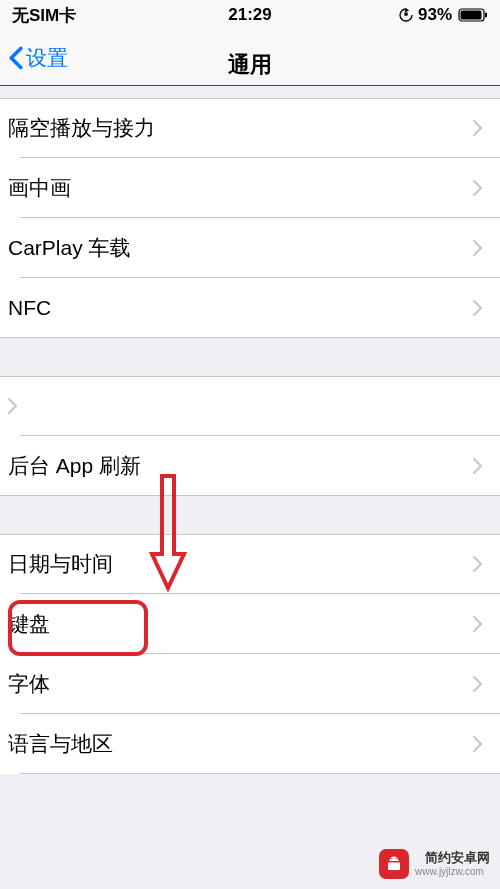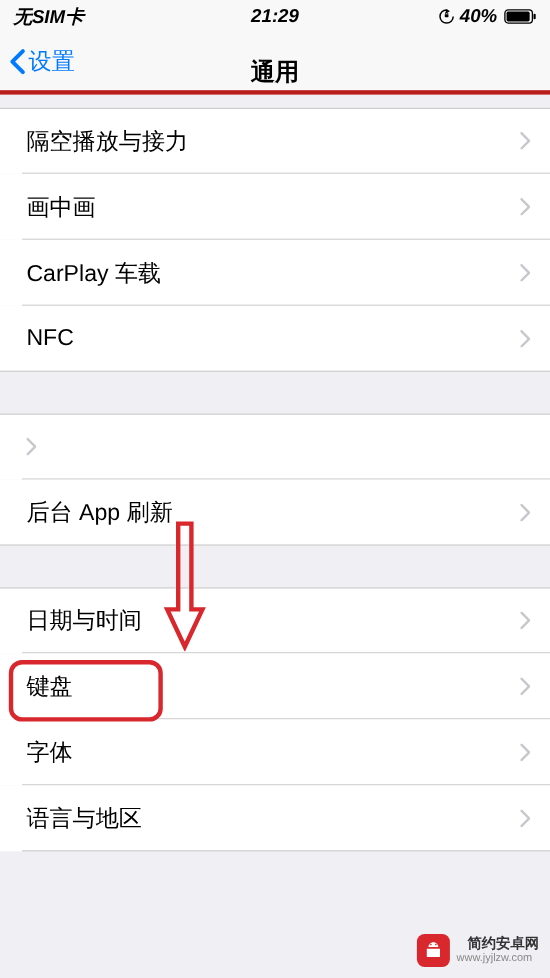--- a/index.html
+++ b/index.html
@@ -21,21 +21,20 @@
     .status-bar {
       height: 30px;
       display: flex;
       align-items: center;
       justify-content: space-between;
       padding: 0 12px;
       background: #f8f8f8;
       font-size: 17px;
       font-weight: 600;
       color: #000;
-      font-style: italic;
     }
     .status-left {
       display: flex;
       align-items: center;
     }
     .status-center {
       position: absolute;
       left: 50%;
       transform: translateX(-50%);
       font-weight: 600;
@@ -53,23 +52,22 @@
       display: inline-flex;
       align-items: center;
       margin-left: 2px;
     }
     
     
     .nav-bar {
       height: 56px;
       background: #f8f8f8;
       display: flex;
-      align-items: center;
       position: relative;
-      border-bottom: 4px solid #b91c1c;
+      border-bottom: 1px solid #b91c1c;
     }
     .nav-back {
       display: flex;
       align-items: center;
       color: #007aff;
       font-size: 21px;
       padding-left: 8px;
       cursor: pointer;
     }
     .nav-back-chevron {
@@ -103,21 +101,21 @@
       height: 12px;
     }
     
     
     .row {
       height: 60px;
       background: #fff;
       display: flex;
       align-items: center;
       justify-content: space-between;
-      padding: 0 18px 0 24px;
+      padding: 0 18px 0 8px;
       position: relative;
       cursor: pointer;
     }
     .row::after {
       content: '';
       position: absolute;
       bottom: 0;
       left: 20px;
       right: 0;
       height: 1px;
@@ -212,21 +210,21 @@
   <div class="status-center">21:29</div>
   <div class="status-right">
     <span class="lock-icon">
       <svg width="16" height="16" viewBox="0 0 24 24" fill="none" stroke="#000" stroke-width="2">
         <path d="M12 3a9 9 0 1 0 9 9"></path>
         <path d="M12 3v4M12 3l3 2" stroke-linecap="round"></path>
         <rect x="9.5" y="9" width="5" height="4" rx="0.5" fill="#000" stroke="none"></rect>
         <path d="M10.5 9V7.5a1.5 1.5 0 0 1 3 0V9" stroke-width="1.2"></path>
       </svg>
     </span>
-    <span>40%</span>
+    <span>93%</span>
     <span class="battery-icon">
       <svg width="30" height="14" viewBox="0 0 30 14">
         <rect x="1" y="1" width="25" height="12" rx="3" fill="none" stroke="#000" stroke-width="1.2"></rect>
         <rect x="2.5" y="2.5" width="21" height="9" rx="1.5" fill="#000"></rect>
         <rect x="27" y="4.5" width="2" height="5" rx="1" fill="#000"></rect>
       </svg>
     </span>
   </div>
 </div>
 

